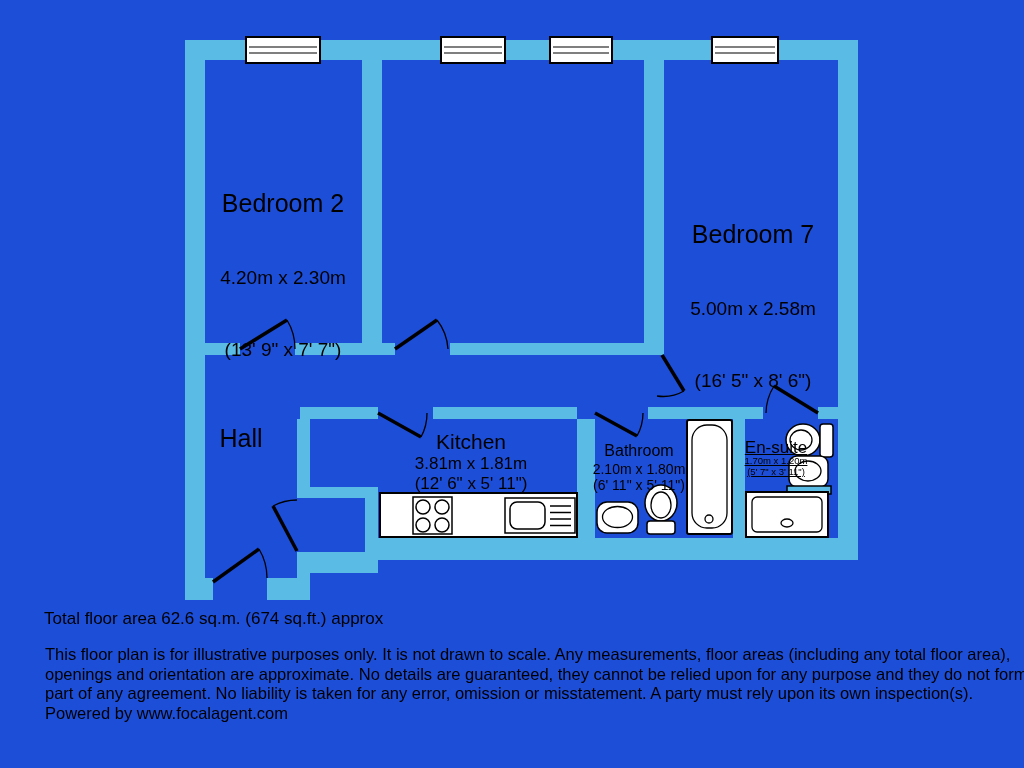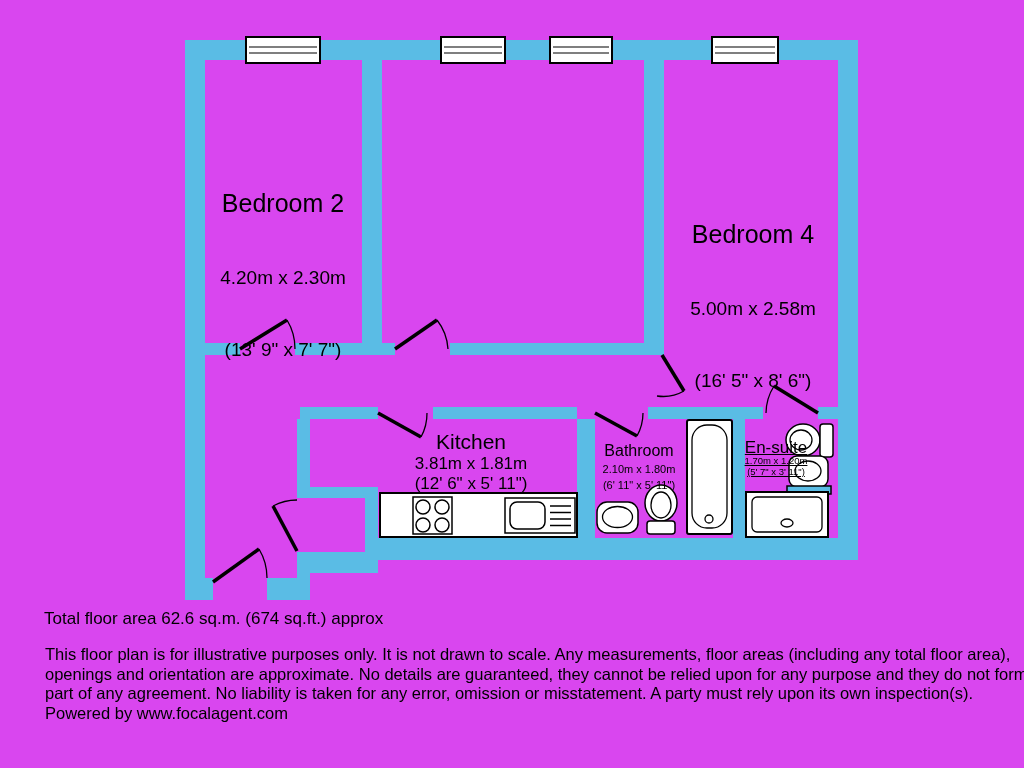--- a/index.html
+++ b/index.html
@@ -1,26 +1,26 @@
 <!DOCTYPE html>
 <html style="--wall: #5ABCE5;"><head>
 <meta charset="utf-8">
 <style>
   :root{ --wall:#5ABCE5; }
   html,body{margin:0;padding:0;background:#fff;}
   body{font-family:"Liberation Sans", sans-serif; color:#000;}
-  .stage{position:relative;width:1024px;height:768px;background:#d946ef;overflow:hidden;}
+  .stage{position:relative;width:1024px;height:768px;background:#1d4ed8;overflow:hidden;}
   svg{position:absolute;left:0;top:0;}
   .room-label{position:absolute;left:calc(var(--cx) - var(--w)/2);top:var(--top);width:var(--w);text-align:center;}
   .lg .room-name{font-size:25px;line-height:30px;}
   .lg .room-dim{font-size:19px;line-height:24px;margin-top:48px;}
   .md .room-name{font-size:21px;line-height:24px;}
   .md .room-dim{font-size:17px;line-height:20px;}
   .sm .room-name{font-size:16px;line-height:20px;}
-  .sm .room-dim{font-size:11px;line-height:16px;}
+  .sm .room-dim{font-size:14px;line-height:16px;}
   .xs .room-name{font-size:17px;line-height:14px;text-decoration:underline;}
   .xs .room-dim{font-size:9.5px;line-height:11px;text-decoration:underline;}
   .footer{position:absolute;left:6px;width:1014px;}
   .total-area{top:609px;font-size:17px;margin-left:38px;}
   .disclaimer-block{top:645px;font-size:16.5px;line-height:19.6px;margin-left:39px;}
 </style>
 </head>
 <body>
 
 <div class="stage">
@@ -162,25 +162,28 @@
   </svg>
 
   <div class="room-label lg" style="--cx:283px;--top:188px;--w:240px">
     <div class="room-name">Bedroom 2</div>
     <div class="room-dim">4.20m x 2.30m</div>
     <div class="room-dim">(13' 9" x 7' 7")</div>
   </div>
 
 
   <div class="room-label lg" style="--cx:753px;--top:219px;--w:230px">
-    <div class="room-name">Bedroom 4</div>
+    <div class="room-name">Bedroom 7</div>
     <div class="room-dim">5.00m x 2.58m</div>
     <div class="room-dim">(16' 5" x 8' 6")</div>
   </div>
 
+  <div class="room-label lg" style="--cx:241px;--top:423px;--w:120px">
+    <div class="room-name">Hall</div>
+  </div>
 
   <div class="room-label md" style="--cx:471px;--top:430px;--w:220px">
     <div class="room-name">Kitchen</div>
     <div class="room-dim">3.81m x 1.81m</div>
     <div class="room-dim">(12' 6" x 5' 11")</div>
   </div>
 
   <div class="room-label sm" style="--cx:639px;--top:441px;--w:160px">
     <div class="room-name">Bathroom</div>
     <div class="room-dim">2.10m x 1.80m</div>

